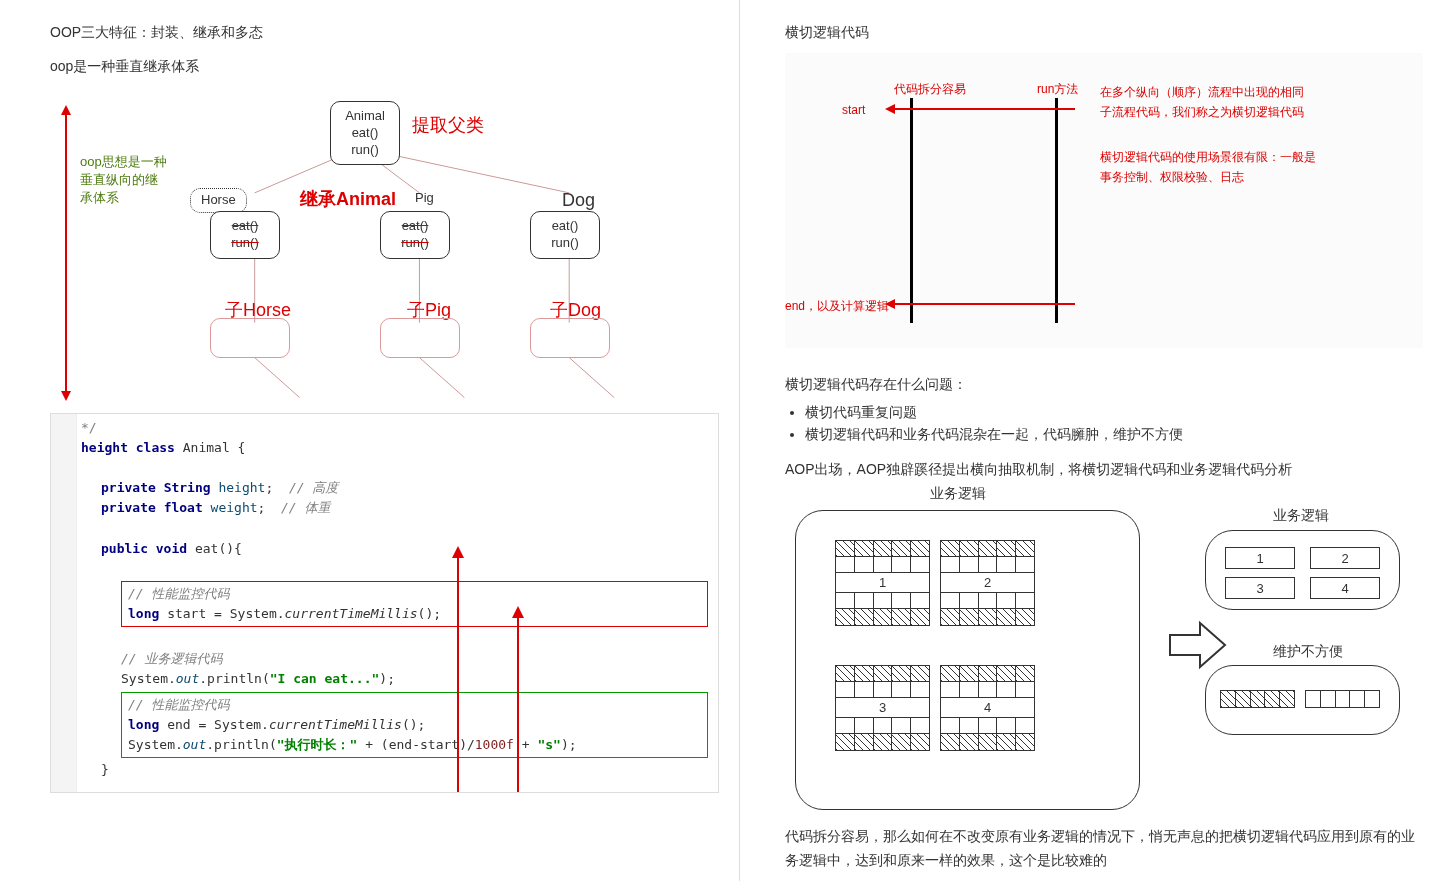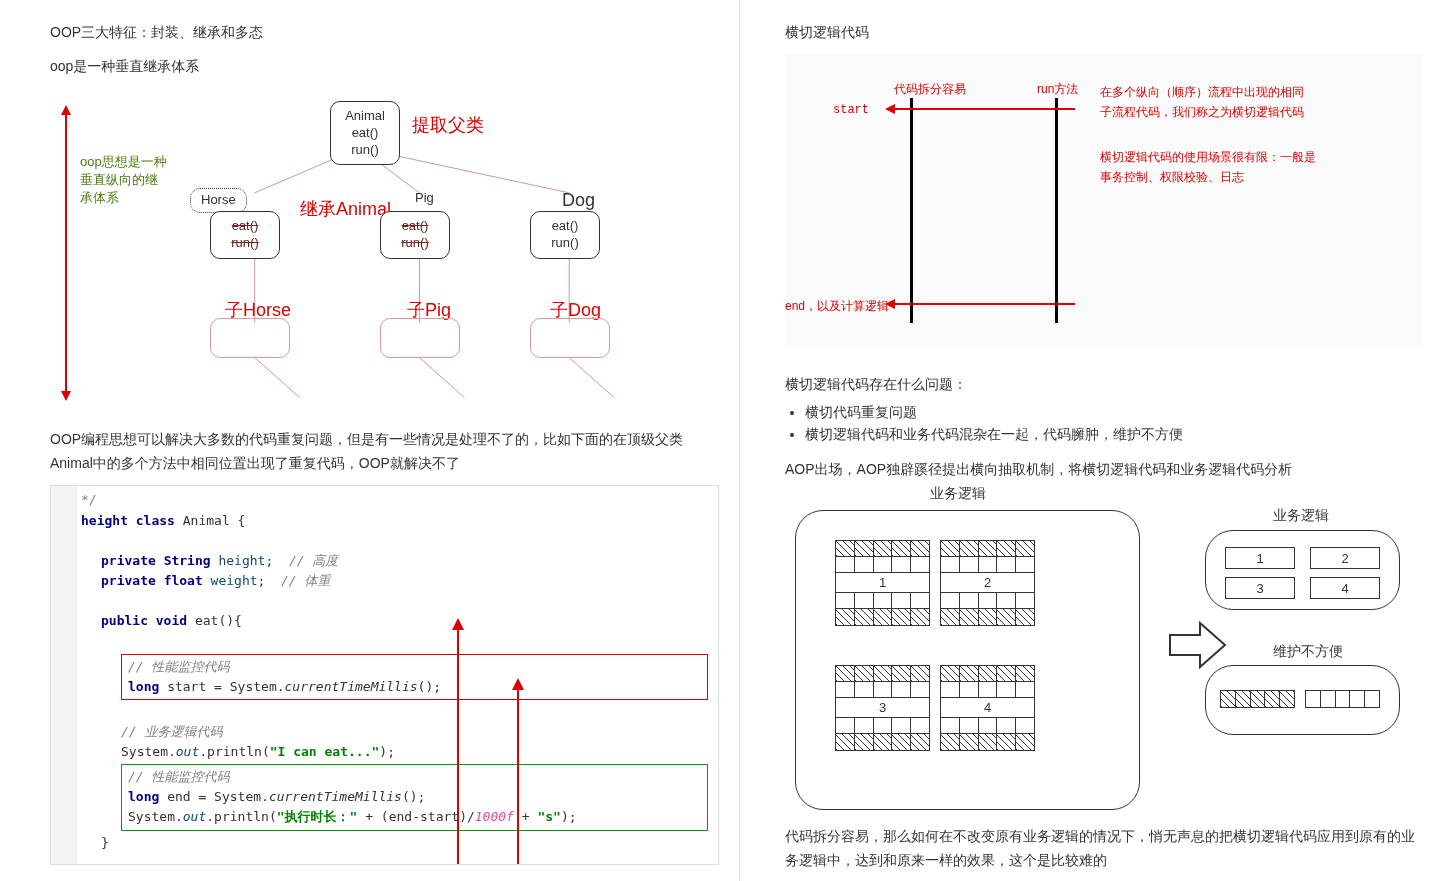--- a/index.html
+++ b/index.html
@@ -95,21 +95,21 @@
     background: #f4f4f4; border-right: 1px solid #eee;
   }
   .kw { color: #000080; font-weight: bold; }
   .type { color: #000080; font-weight: bold; }
   .str { color: #008000; font-weight: bold; }
   .cmt { color: #808080; font-style: italic; }
   .field { color: #0c4a6e; }
   .ital { font-style: italic; }
   .doc { color: #808080; }
   .doctag { color: #808080; font-weight: bold; text-decoration: underline; }
-  .num { color: #ec4899; font-style: italic; }
+  .num { color: #7f1d1d; }
   .box-red, .box-green {
     display: block;
     padding: 2px 6px;
     margin: 2px 0 2px 20px;
   }
   .box-red { border: 1px solid #d00; }
   .box-green { border: 1px solid #090; }
   .indent1 { padding-left: 20px; display: block; }
   .indent0 { display: block; }
 
@@ -251,21 +251,21 @@
       </svg>
 
       <div class="node" style="left:280px; top:8px; width:70px;">
         <div>Animal</div>
         <div>eat()</div>
         <div>run()</div>
       </div>
       <span class="label-red" style="left:362px; top:20px;">提取父类</span>
 
       <div class="node dashed" style="left:140px; top:95px; padding:3px 10px;">Horse</div>
-      <span class="label-red" style="left:250px; top:104px;">继承Animal</span>
+      <span class="label-red" style="left:250px; top:94px;font-weight:bold;">继承Animal</span>
       <span style="position:absolute; left:365px; top:97px; font-size:13px;">Pig</span>
       <span style="position:absolute; left:512px; top:97px; font-size:18px;">Dog</span>
 
       <div class="node" style="left:160px; top:118px; width:70px;">
         <div class="strike">eat()</div>
         <div class="strike">run()</div>
       </div>
       <div class="node" style="left:330px; top:118px; width:70px;">
         <div class="strike">eat()</div>
         <div class="strike">run()</div>
@@ -277,21 +277,20 @@
 
       <span class="label-red" style="left:175px; top:205px;">子Horse</span>
       <span class="label-red" style="left:357px; top:205px;">子Pig</span>
       <span class="label-red" style="left:500px; top:205px;">子Dog</span>
 
       <div class="empty-node" style="left:160px; top:225px;"></div>
       <div class="empty-node" style="left:330px; top:225px;"></div>
       <div class="empty-node" style="left:480px; top:225px;"></div>
     </div>
 
-    <div class="p" style="margin-top:25px; line-height:1.7;">OOP编程思想可以解决大多数的代码重复问题，但是有一些情况是处理不了的，比如下面的在顶级父类Animal中的多个方法中相同位置出现了重复代码，OOP就解决不了</div>
 
     <div class="code-block">
       <div class="gutter"></div>
       <span class="indent0 doc"> */</span>
       <span class="indent0"><span class="kw">height class</span><span> Animal {</span></span>
       <span class="indent0">&nbsp;</span>
       <span class="indent1"><span class="kw">private </span><span class="type">String</span> <span class="field">height</span>;&nbsp;&nbsp;<span class="cmt">// 高度</span></span>
       <span class="indent1"><span class="kw">private </span><span class="kw">float</span> <span class="field">weight</span>;&nbsp;&nbsp;<span class="cmt">// 体重</span></span>
       <span class="indent0">&nbsp;</span>
       <span class="indent1"><span class="kw">public void</span><span> eat(){</span></span>
@@ -325,21 +324,21 @@
   <div class="col col-right">
     <div class="p">横切逻辑代码</div>
 
     <div class="cross-diagram">
       <div class="vbar l"></div>
       <div class="vbar r"></div>
       <div class="hbar t"></div>
       <div class="hbar b"></div>
       <span class="cd-label" style="left:109px; top:28px;">代码拆分容易</span>
       <span class="cd-label" style="left:252px; top:28px;">run方法</span>
-      <span class="cd-label" style="left:48px; top:50px;font-family:Liberation Mono, monospace;">start</span>
+      <span class="cd-label" style="left:57px; top:50px;">start</span>
       <span class="cd-label" style="left:0px; top:245px;">end，以及计算逻辑</span>
       <div class="cd-text" style="left:315px; top:30px; width:210px;">在多个纵向（顺序）流程中出现的相同子流程代码，我们称之为横切逻辑代码</div>
       <div class="cd-text" style="left:315px; top:95px; width:220px;">横切逻辑代码的使用场景很有限：一般是事务控制、权限校验、日志</div>
     </div>
 
     <div class="p">横切逻辑代码存在什么问题：</div>
     <ul class="bl">
       <li>横切代码重复问题</li>
       <li>横切逻辑代码和业务代码混杂在一起，代码臃肿，维护不方便</li>
     </ul>

